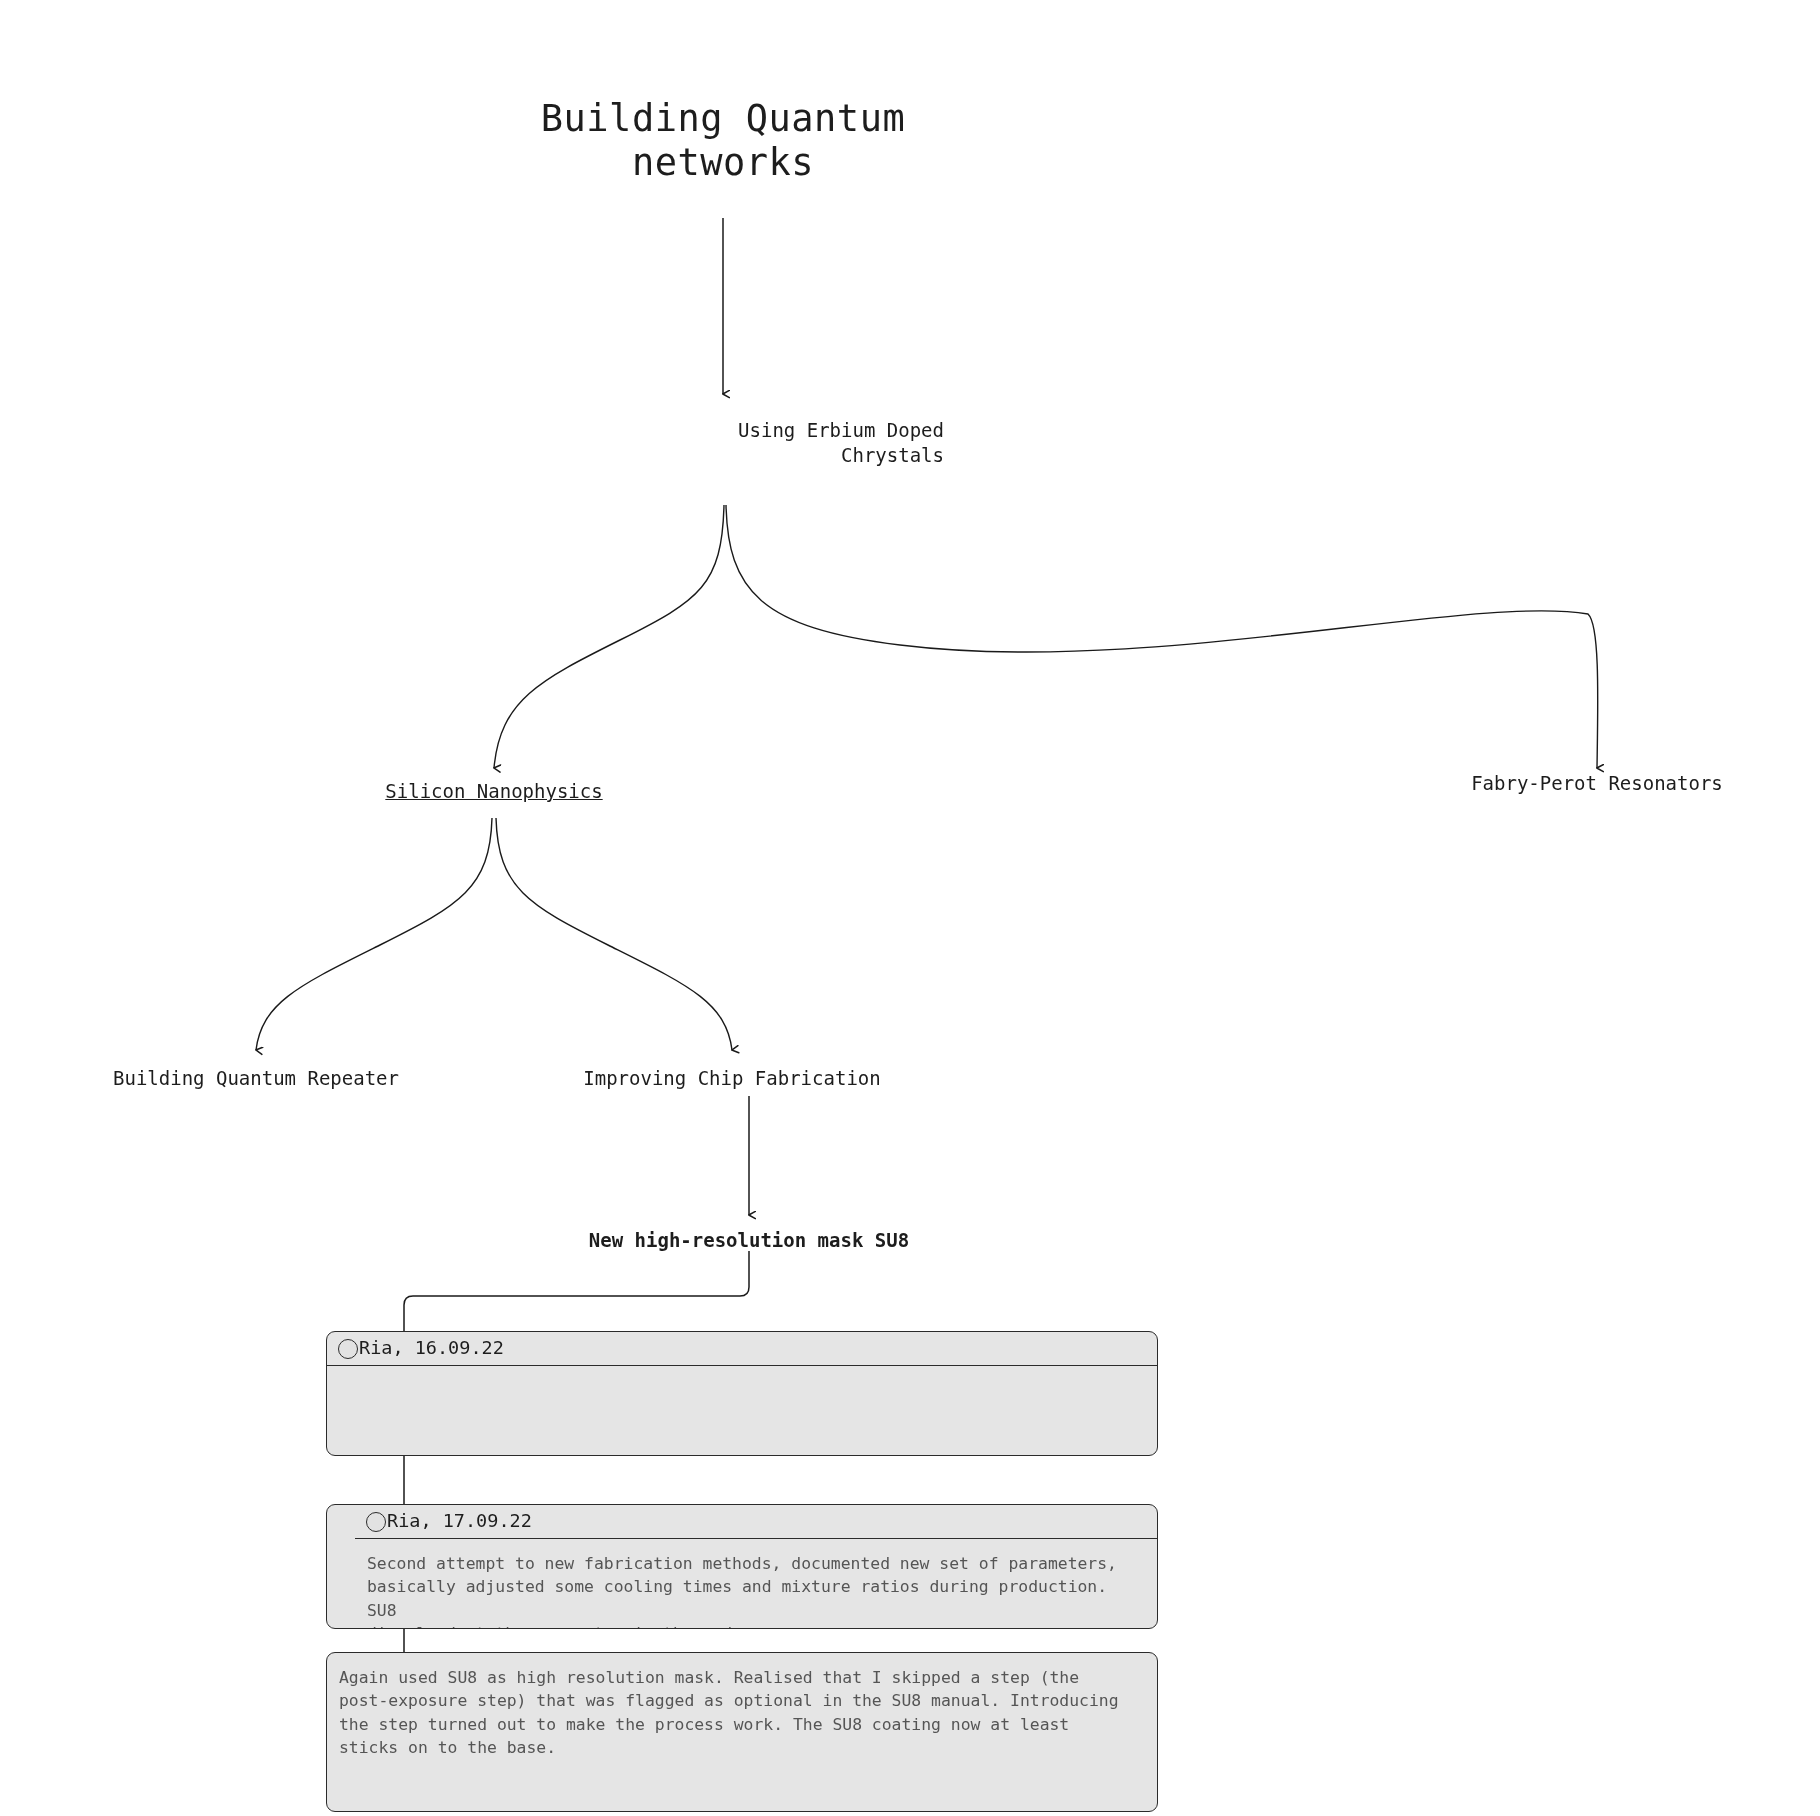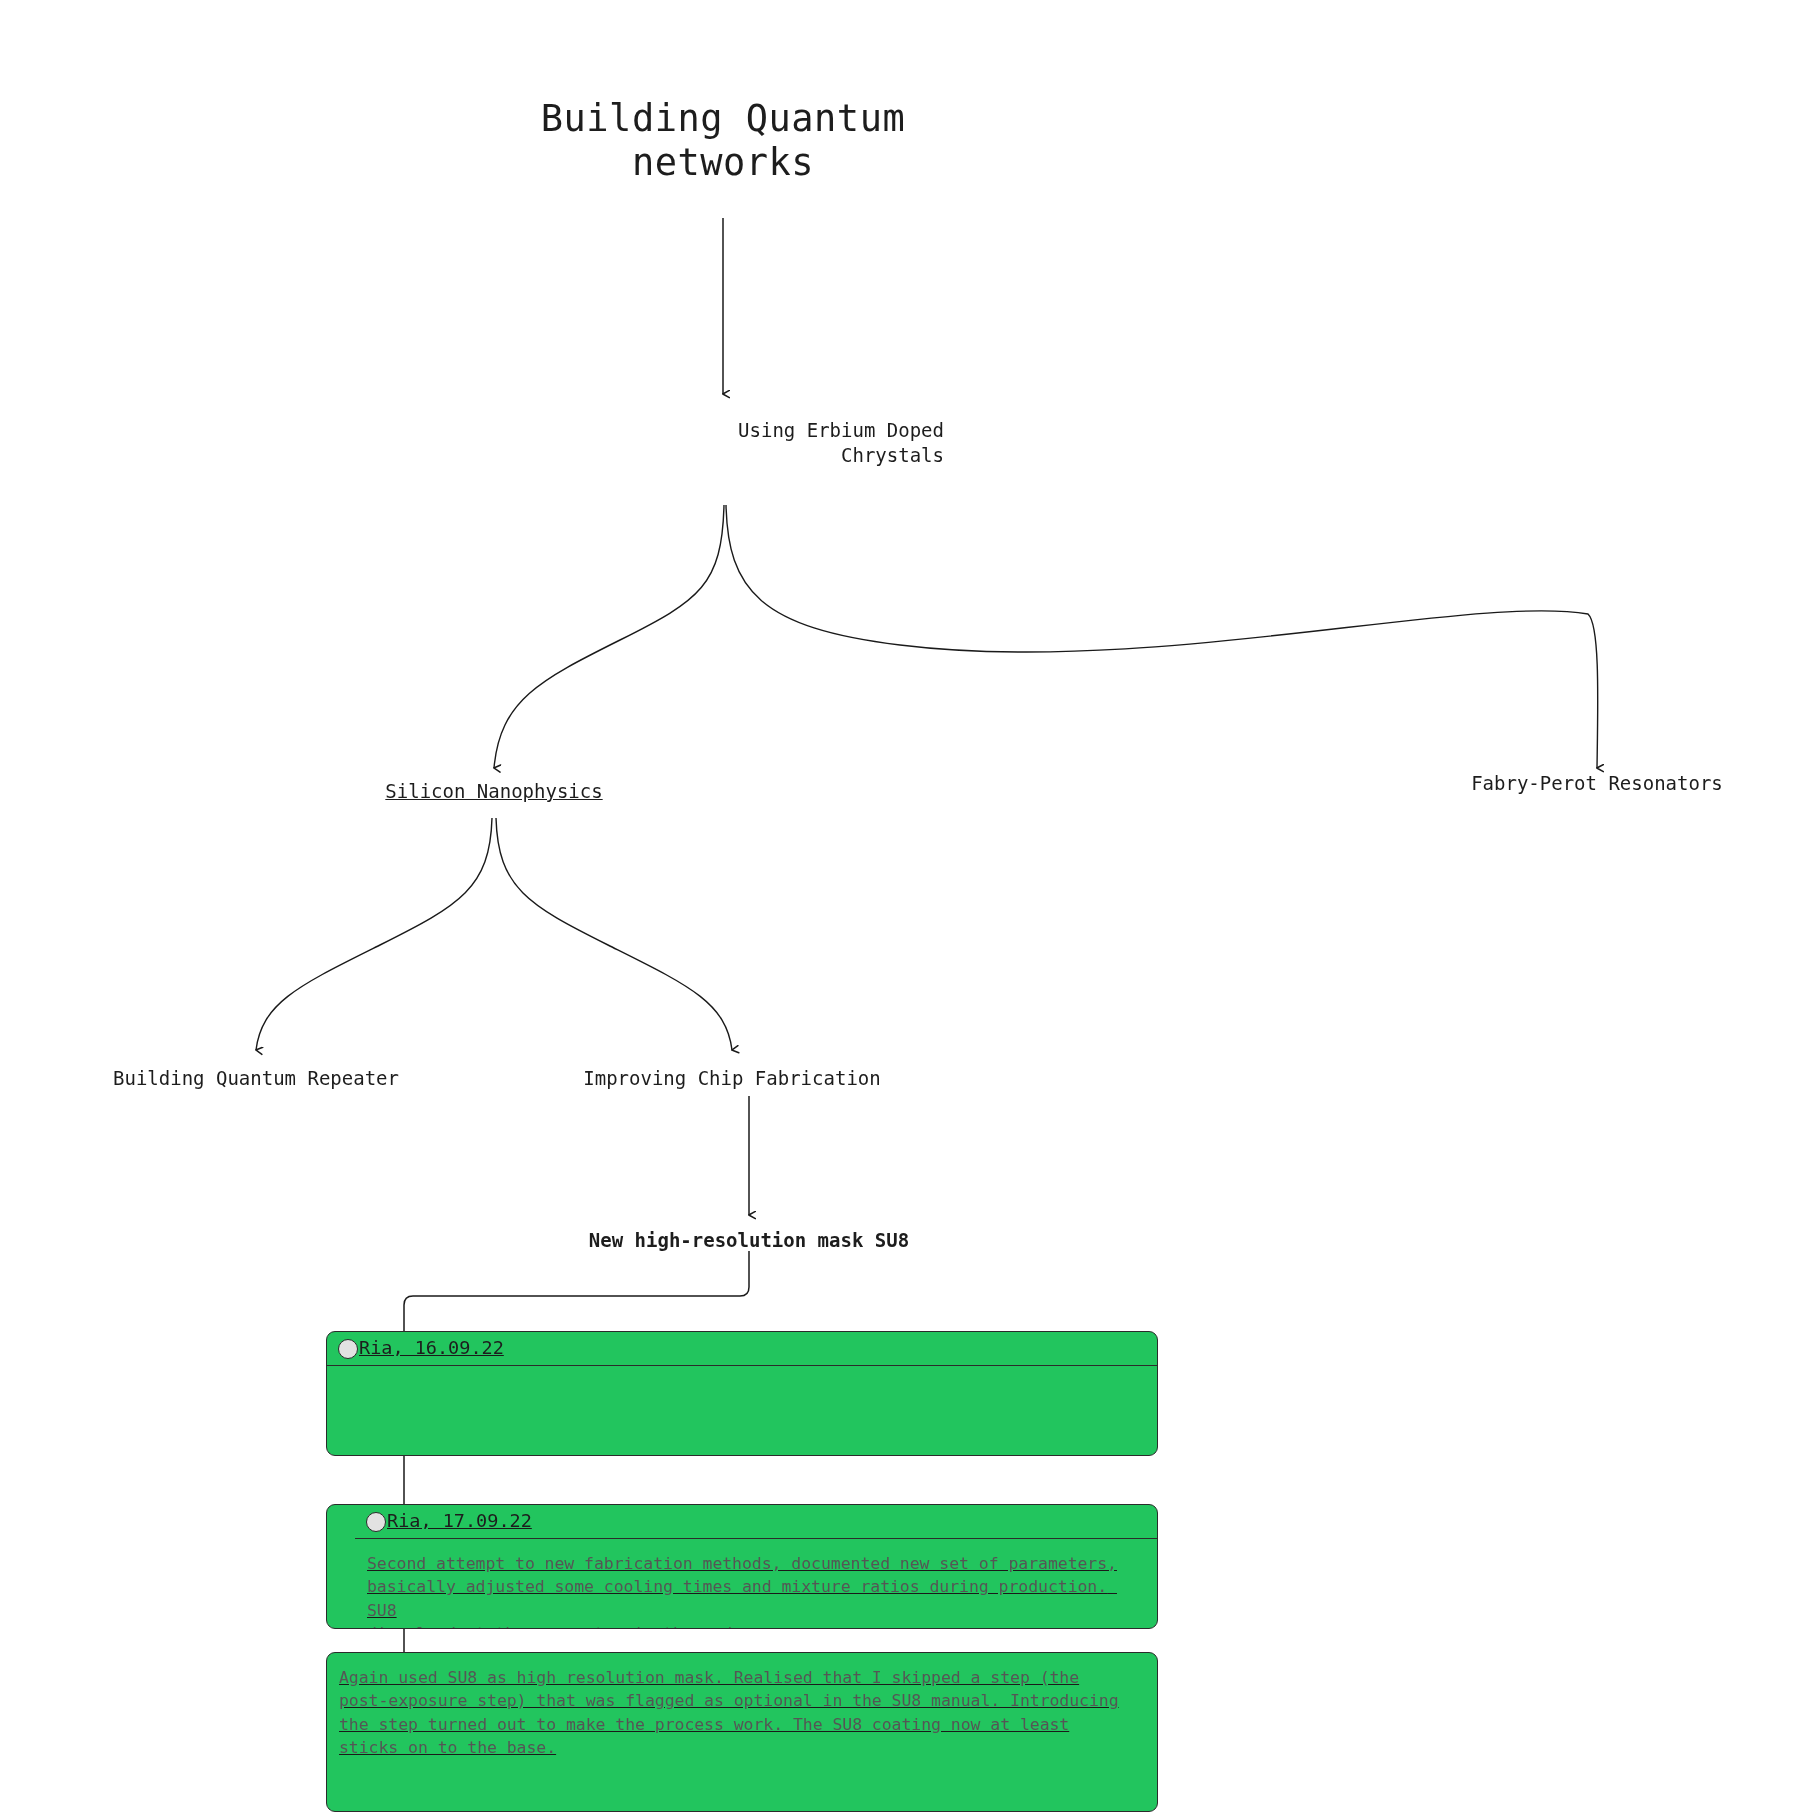--- a/index.html
+++ b/index.html
@@ -54,24 +54,23 @@
   }
   .node.leafbold {
     font-size: 19px;
     font-weight: bold;
   }
 
   .card {
     position: absolute;
     border: 1.6px solid #2b2b2b;
     border-radius: 9px;
-    background: #22c55e;
+    background: #e5e5e5;
     box-sizing: border-box;
     overflow: hidden;
-    text-decoration: underline;
   }
   .card-head {
     height: 34px;
     border-bottom: 1.6px solid #2b2b2b;
     display: flex;
     align-items: center;
     padding-left: 11px;
     box-sizing: border-box;
   }
   .avatar {

